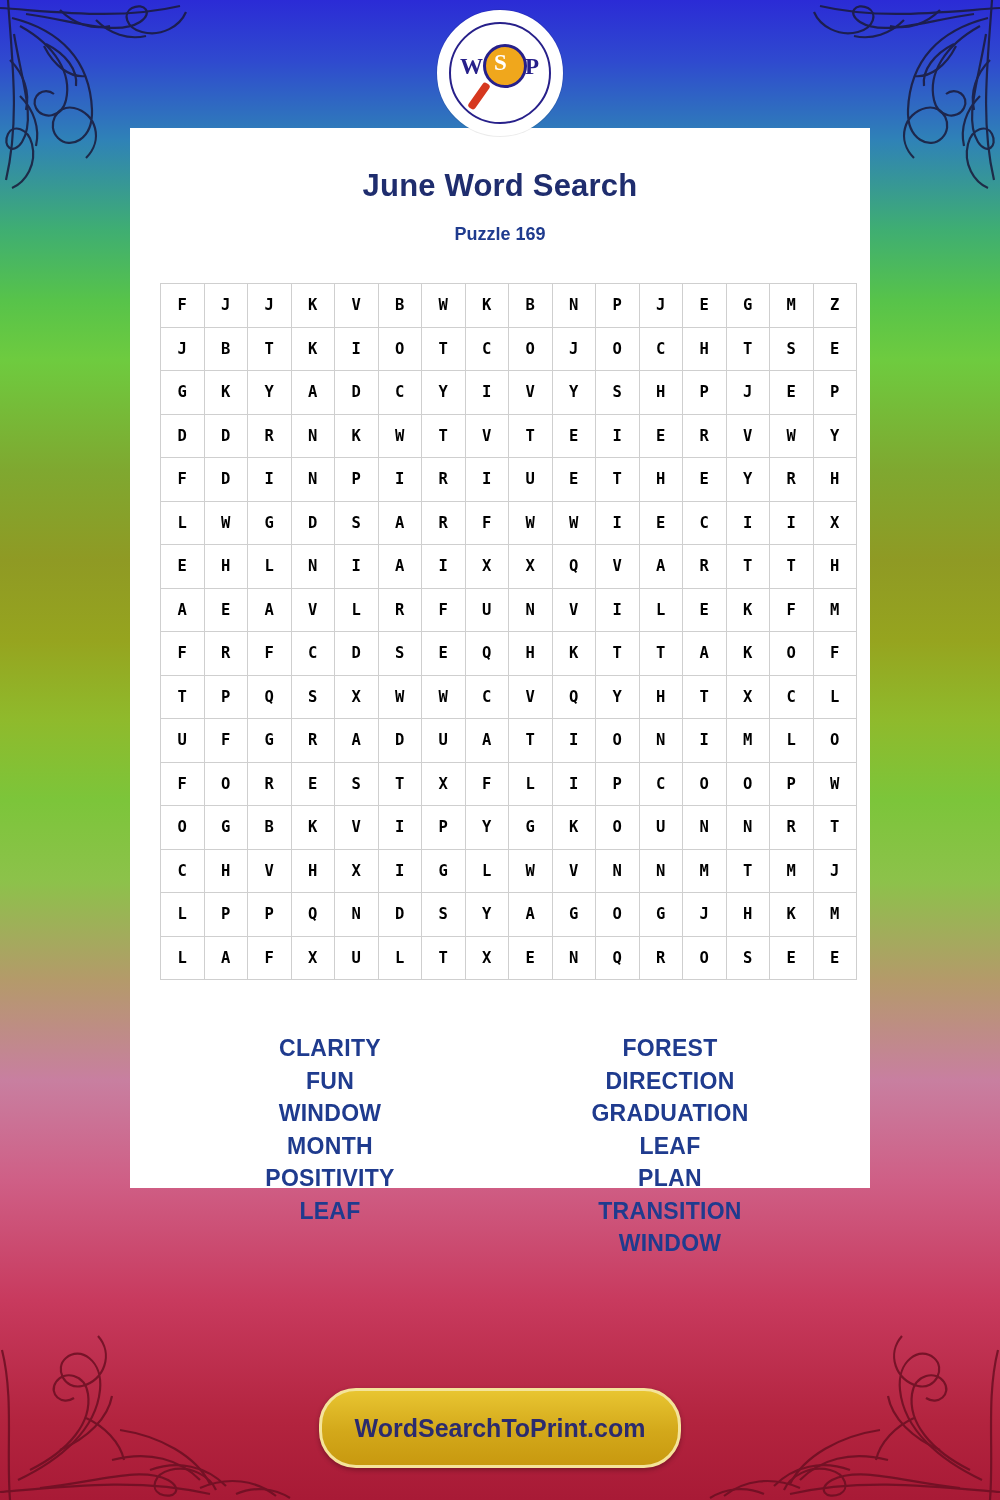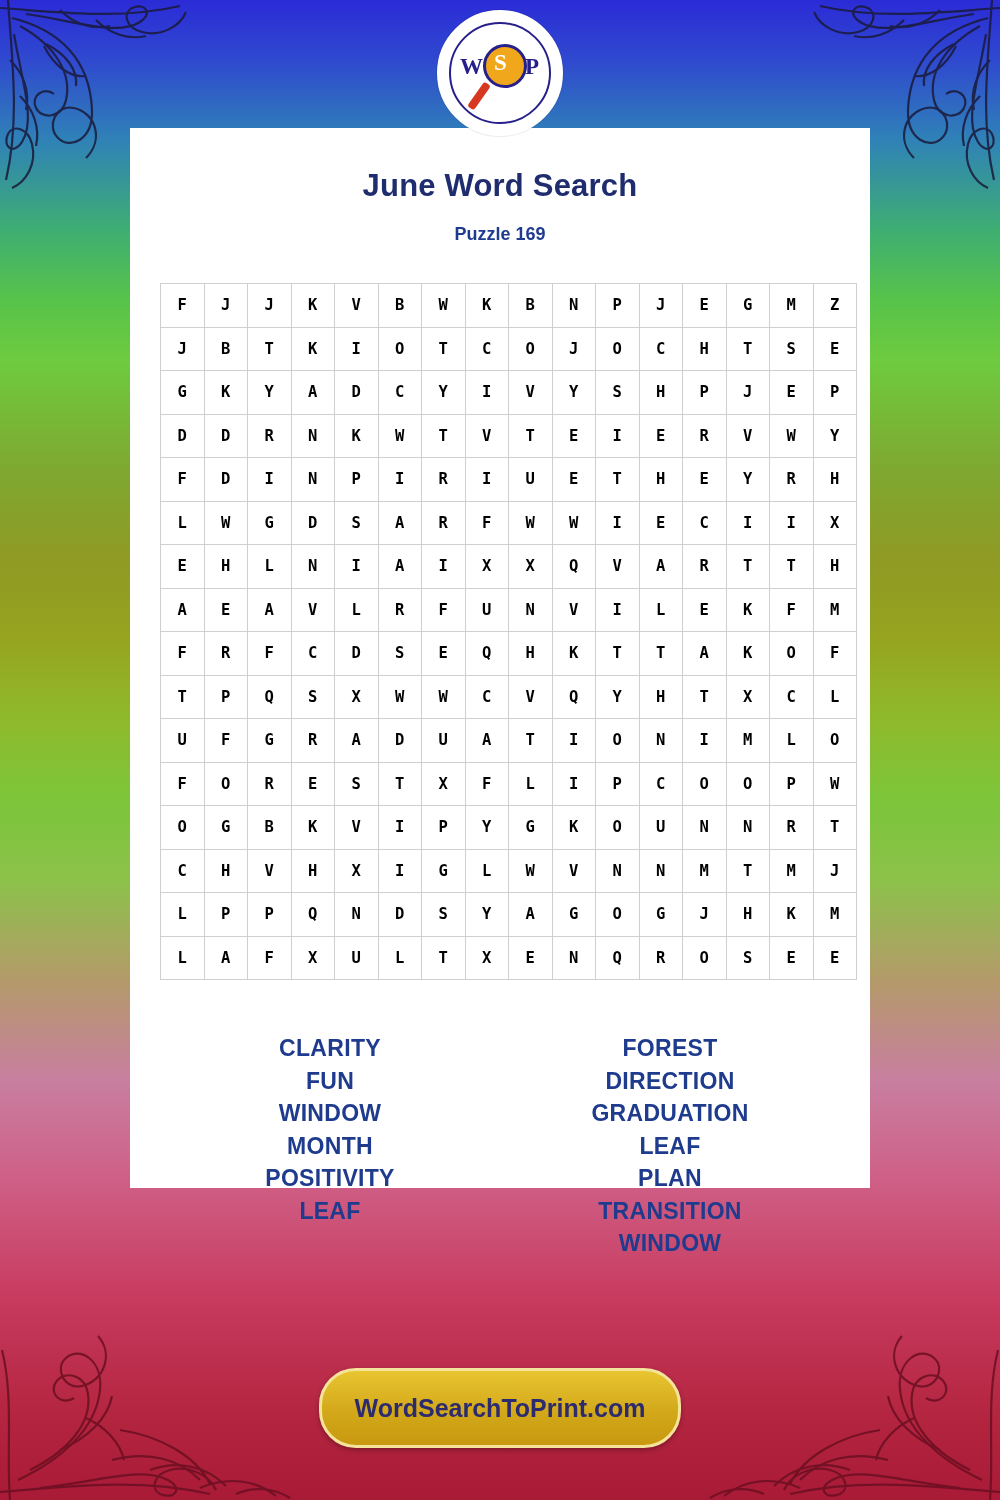--- a/index.html
+++ b/index.html
@@ -180,21 +180,21 @@
     color: #1f3b8e;
     line-height: 32.5px;
     letter-spacing: 0.3px;
   }
 
   
   #footer-btn {
     position: absolute;
     left: 50%;
     transform: translateX(-50%);
-    bottom: 52px;
+    bottom: 32px;
     width: 356px;
     height: 74px;
     border-radius: 37px;
     background: linear-gradient(to bottom, #e8c531 0%, #d3a81a 55%, #c8990f 100%);
     border: 3px solid #f4e49a;
     box-shadow: 0 2px 5px rgba(0,0,0,0.3);
     display: flex;
     align-items: center;
     justify-content: center;
     z-index: 7;

